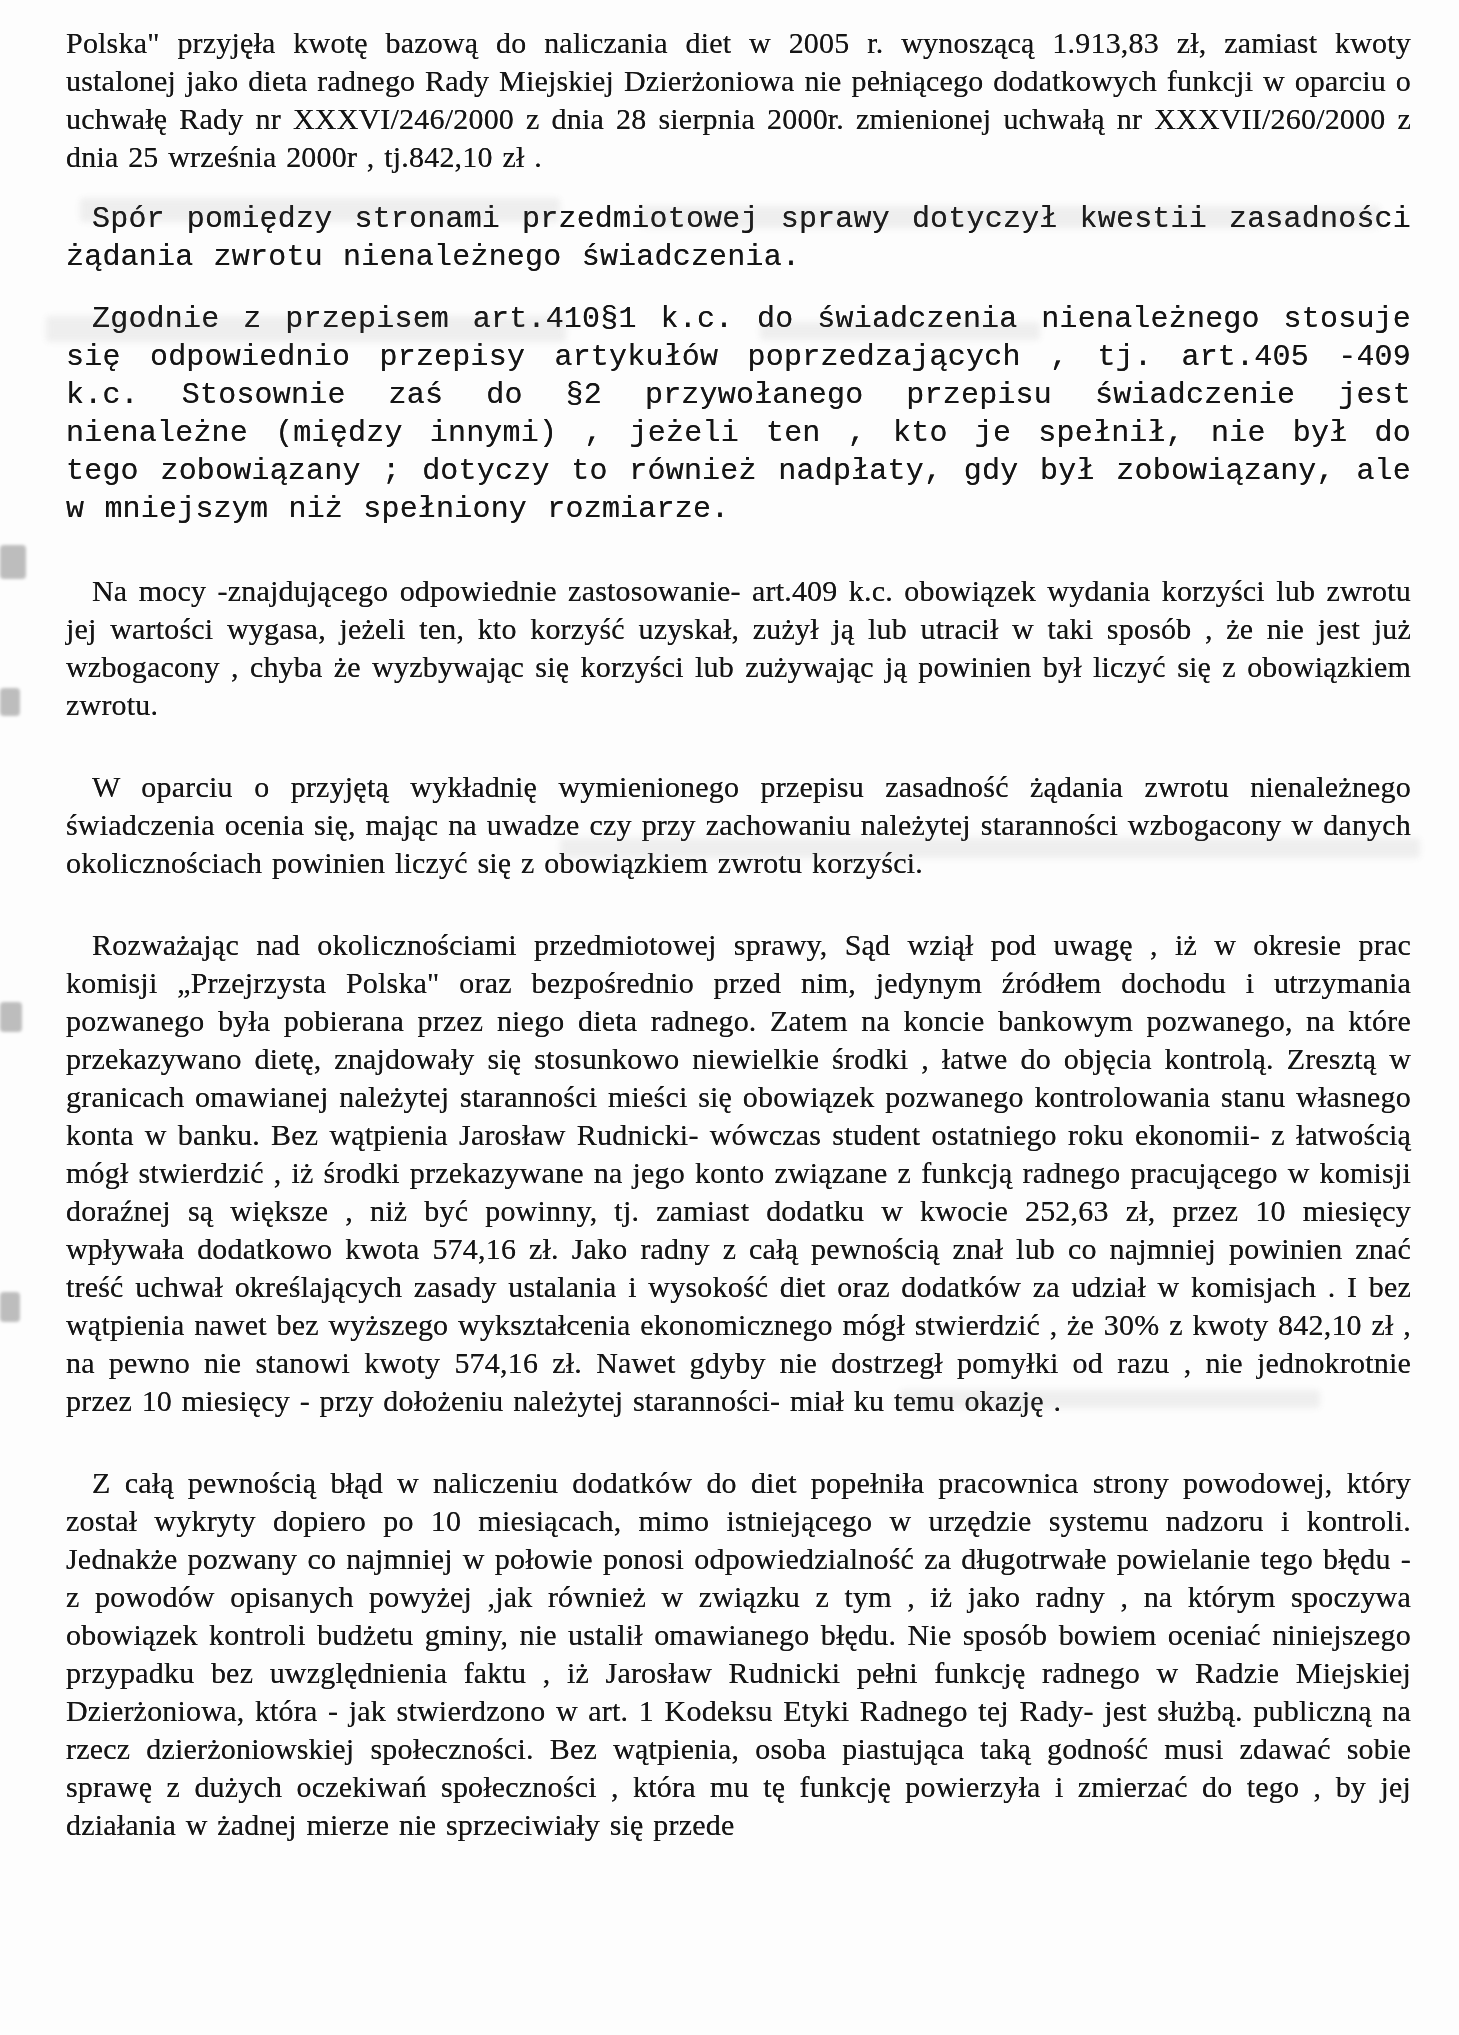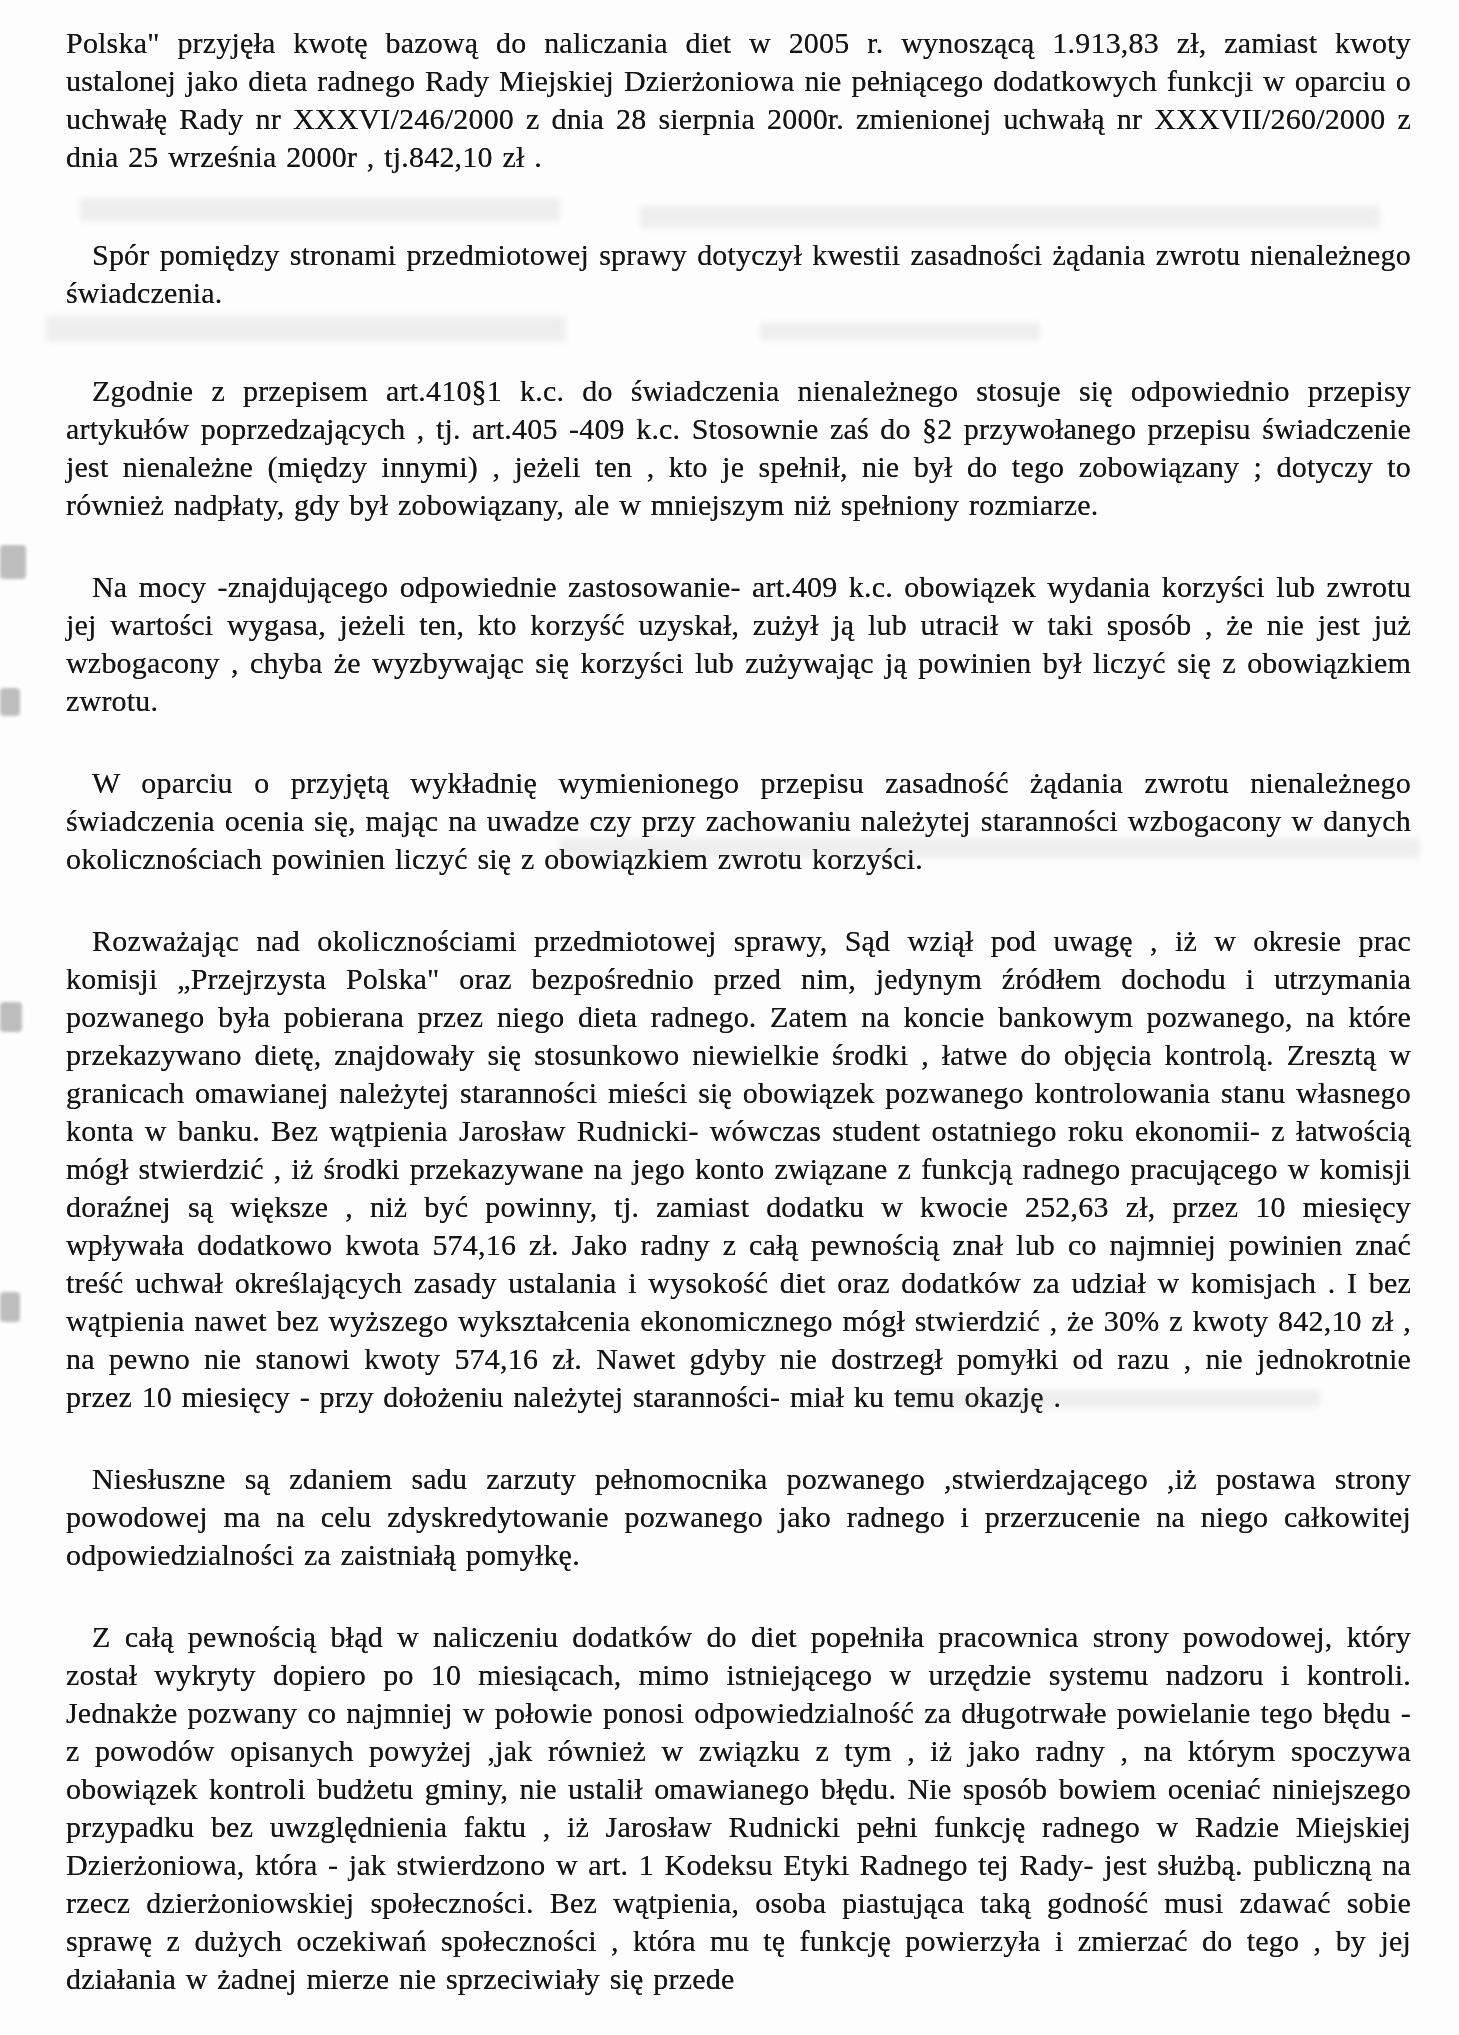--- a/index.html
+++ b/index.html
@@ -26,21 +26,21 @@
     margin: 0;
     font-size: 30px;
     line-height: 38px;
     text-align: justify;
     letter-spacing: 0.2px;
     word-spacing: 2px;
     
     text-shadow: 0 0 0.6px rgba(0,0,0,0.75);
   }
   .indent { text-indent: 26px; margin-top: 44px; }
-  .gap-before { margin-top: 60px; }
+  .gap-before { margin-top: 24px; font-family: Liberation Mono, monospace; }
 
   
   .smudge {
     position: absolute;
     background: #6f6f6f;
     opacity: 0.10;
     filter: blur(3px);
     border-radius: 4px;
     pointer-events: none;
   }
@@ -56,21 +56,20 @@
   <p class="para indent gap-before">Spór pomiędzy stronami przedmiotowej sprawy dotyczył kwestii zasadności żądania zwrotu nienależnego świadczenia.</p>
 
   <p class="para indent gap-before">Zgodnie z przepisem art.410§1 k.c. do świadczenia nienależnego stosuje się odpowiednio przepisy artykułów poprzedzających , tj. art.405 -409 k.c. Stosownie zaś do §2 przywołanego przepisu świadczenie jest nienależne (między innymi) , jeżeli ten , kto je spełnił, nie był do tego zobowiązany ; dotyczy to również nadpłaty, gdy był zobowiązany, ale w mniejszym niż spełniony rozmiarze.</p>
 
   <p class="para indent">Na mocy -znajdującego odpowiednie zastosowanie- art.409 k.c. obowiązek wydania korzyści lub zwrotu jej wartości wygasa, jeżeli ten, kto korzyść uzyskał, zużył ją lub utracił w taki sposób , że nie jest już wzbogacony , chyba że wyzbywając się korzyści lub zużywając ją powinien był liczyć się z obowiązkiem zwrotu.</p>
 
   <p class="para indent">W oparciu o przyjętą wykładnię wymienionego przepisu zasadność żądania zwrotu nienależnego świadczenia ocenia się, mając na uwadze czy przy zachowaniu należytej staranności wzbogacony w danych okolicznościach powinien liczyć się z obowiązkiem zwrotu korzyści.</p>
 
   <p class="para indent">Rozważając nad okolicznościami przedmiotowej sprawy, Sąd wziął pod uwagę , iż w okresie prac komisji „Przejrzysta Polska" oraz bezpośrednio przed nim, jedynym źródłem dochodu i utrzymania pozwanego była pobierana przez niego dieta radnego. Zatem na koncie bankowym pozwanego, na które przekazywano dietę, znajdowały się stosunkowo niewielkie środki , łatwe do objęcia kontrolą. Zresztą w granicach omawianej należytej staranności mieści się obowiązek pozwanego kontrolowania stanu własnego konta w banku. Bez wątpienia Jarosław Rudnicki- wówczas student ostatniego roku ekonomii- z łatwością mógł stwierdzić , iż środki przekazywane na jego konto związane z funkcją radnego pracującego w komisji doraźnej są większe , niż być powinny, tj. zamiast dodatku w kwocie 252,63 zł, przez 10 miesięcy wpływała dodatkowo kwota 574,16 zł. Jako radny z całą pewnością znał lub co najmniej powinien znać treść uchwał określających zasady ustalania i wysokość diet oraz dodatków za udział w komisjach . I bez wątpienia nawet bez wyższego wykształcenia ekonomicznego mógł stwierdzić , że 30% z kwoty 842,10 zł , na pewno nie stanowi kwoty 574,16 zł. Nawet gdyby nie dostrzegł pomyłki od razu , nie jednokrotnie przez 10 miesięcy - przy dołożeniu należytej staranności- miał ku temu okazję .</p>
 
-  <p class="para indent">Niesłuszne są zdaniem sadu zarzuty pełnomocnika pozwanego ,stwierdzającego ,iż postawa strony powodowej ma na celu zdyskredytowanie pozwanego jako radnego i przerzucenie na niego całkowitej odpowiedzialności za zaistniałą pomyłkę.</p>
 
   <p class="para indent">Z całą pewnością błąd w naliczeniu dodatków do diet popełniła pracownica strony powodowej, który został wykryty dopiero po 10 miesiącach, mimo istniejącego w urzędzie systemu nadzoru i kontroli. Jednakże pozwany co najmniej w połowie ponosi odpowiedzialność za długotrwałe powielanie tego błędu - z powodów opisanych powyżej ,jak również w związku z tym , iż jako radny , na którym spoczywa obowiązek kontroli budżetu gminy, nie ustalił omawianego błędu. Nie sposób bowiem oceniać niniejszego przypadku bez uwzględnienia faktu , iż Jarosław Rudnicki pełni funkcję radnego w Radzie Miejskiej Dzierżoniowa, która - jak stwierdzono w art. 1 Kodeksu Etyki Radnego tej Rady- jest służbą. publiczną na rzecz dzierżoniowskiej społeczności. Bez wątpienia, osoba piastująca taką godność musi zdawać sobie sprawę z dużych oczekiwań społeczności , która mu tę funkcję powierzyła i zmierzać do tego , by jej działania w żadnej mierze nie sprzeciwiały się przede</p>
 
   <div class="smudge" style="left:80px;  top:198px;  width:480px; height:24px;"></div>
   <div class="smudge" style="left:640px; top:206px;  width:740px; height:22px;"></div>
   <div class="smudge" style="left:46px;  top:316px;  width:520px; height:26px;"></div>
   <div class="smudge" style="left:760px; top:322px;  width:280px; height:18px;"></div>
   <div class="smudge" style="left:560px; top:838px;  width:860px; height:20px;"></div>
   <div class="smudge" style="left:900px; top:1390px; width:420px; height:18px;"></div>
   <div class="smudge dark" style="left:0px;  top:545px;  width:26px; height:34px;"></div>

